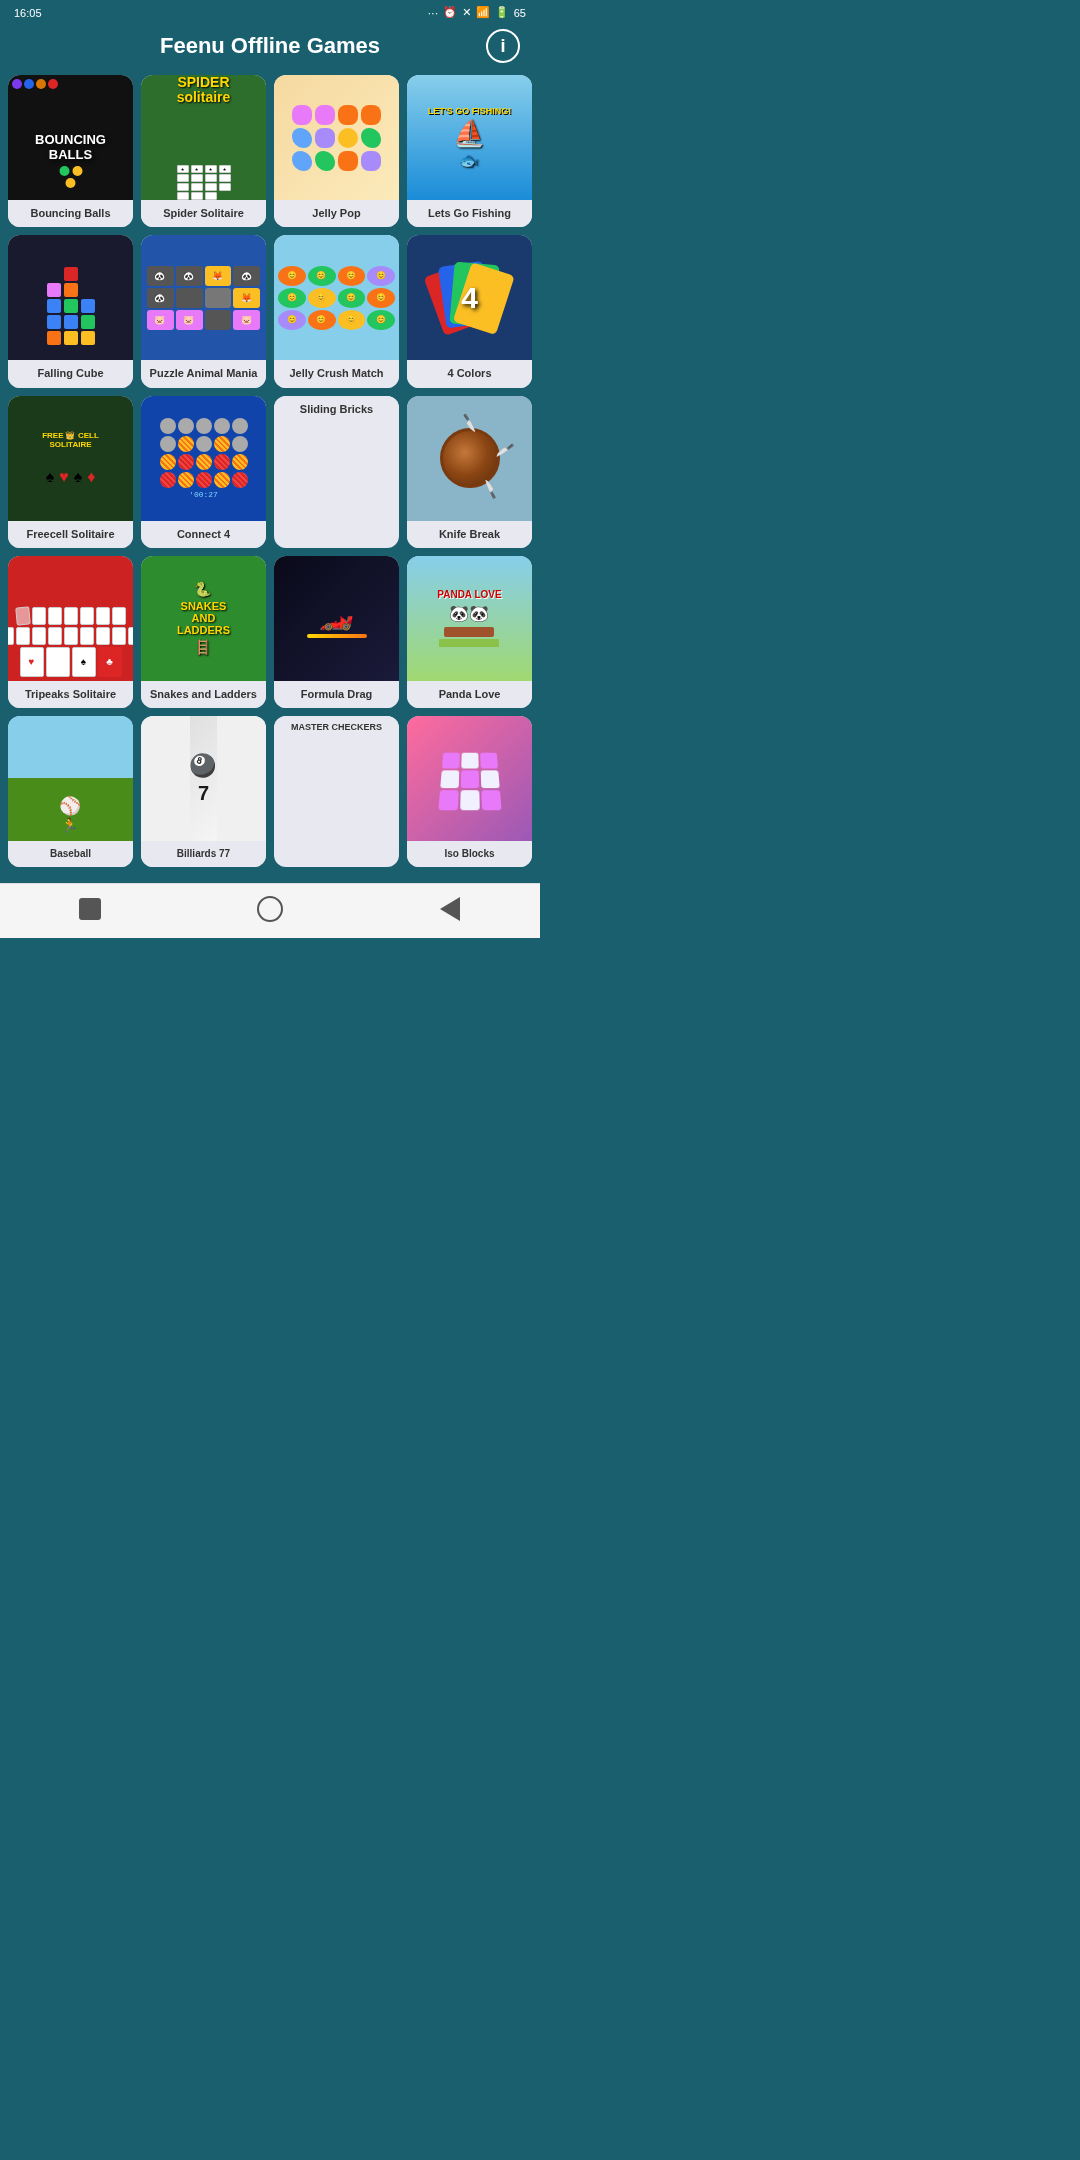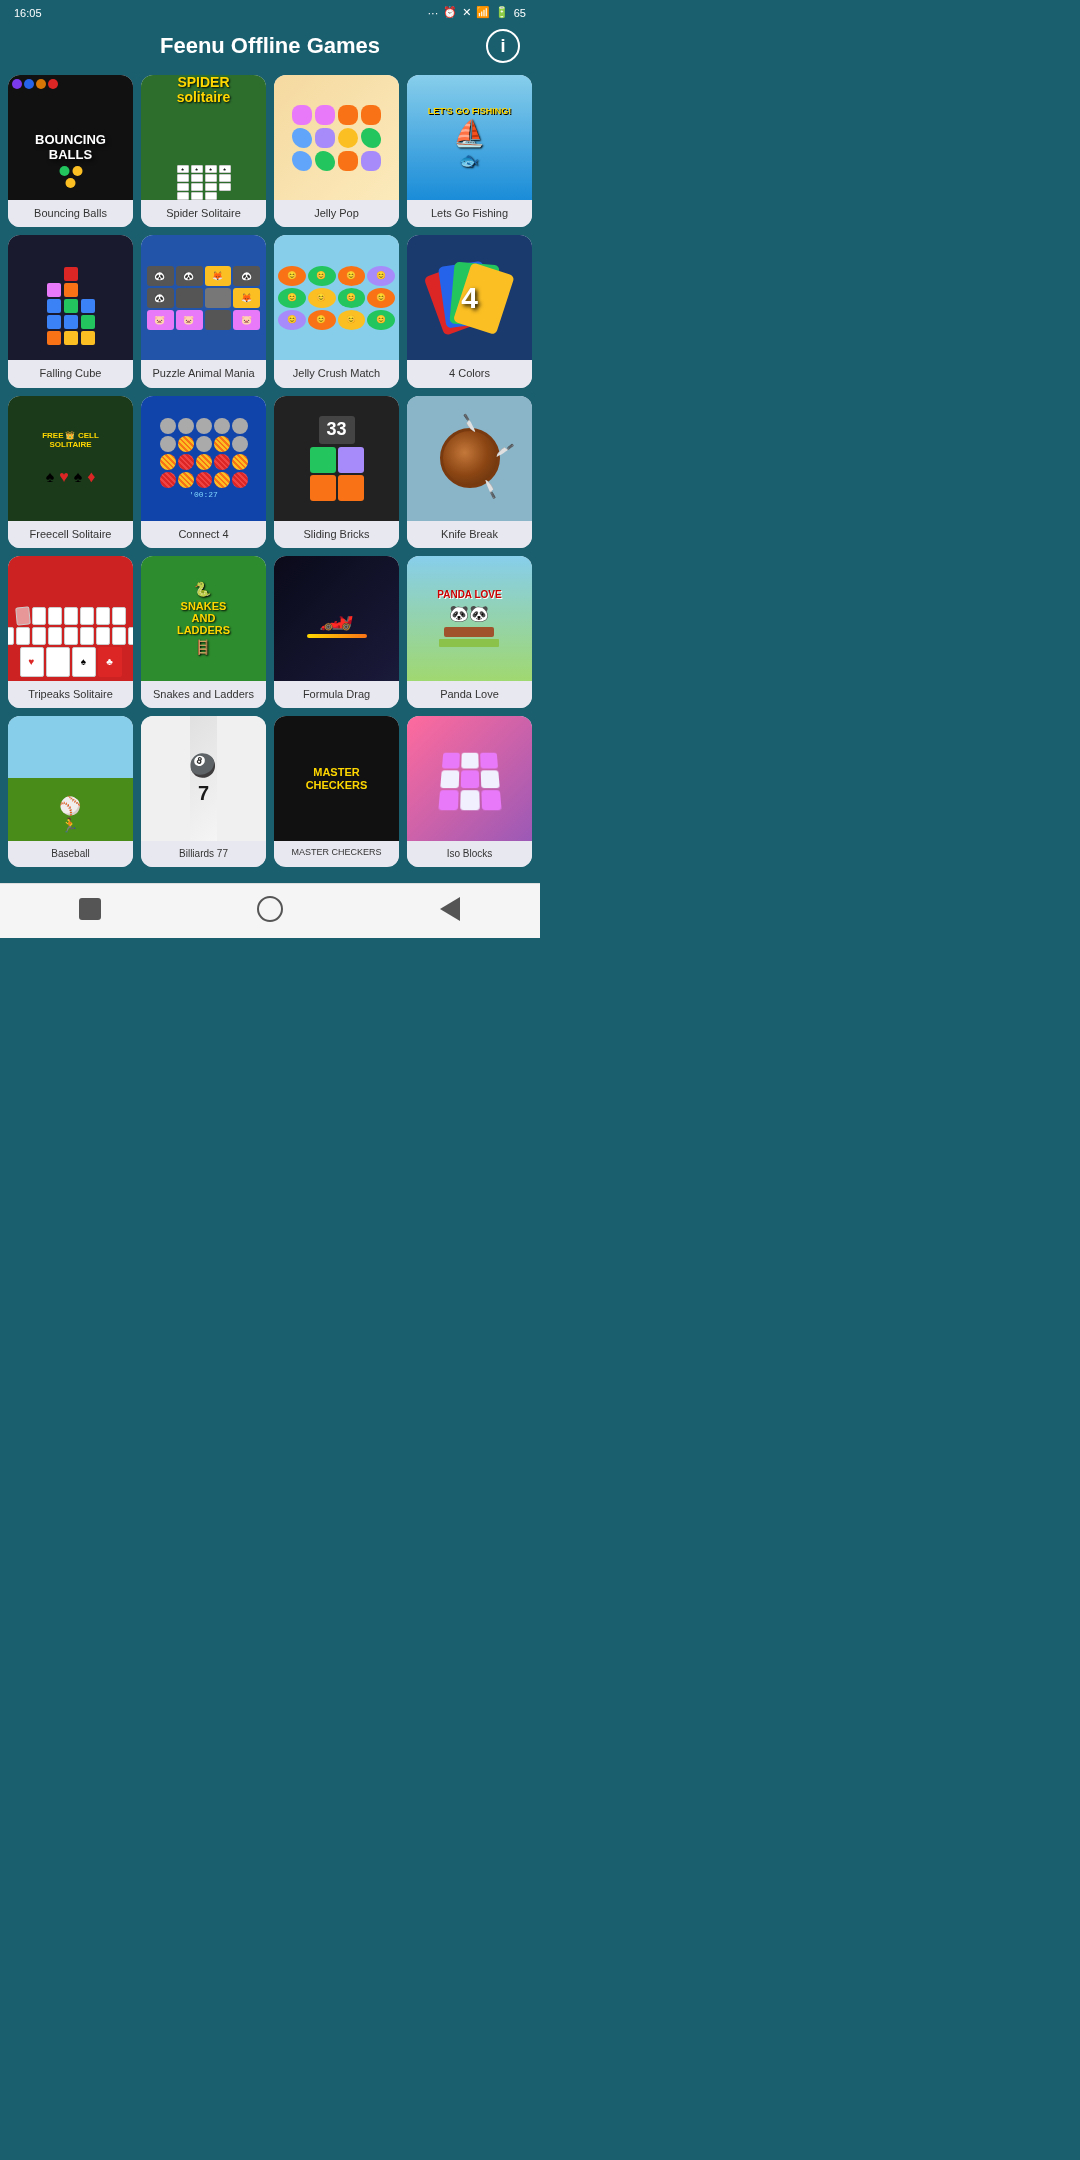--- a/index.html
+++ b/index.html
@@ -87,21 +87,21 @@
       justify-content: center;
       overflow: hidden;
       position: relative;
       font-size: 9px;
     }
 
     .game-label {
       padding: 6px 4px 7px;
       text-align: center;
       font-size: 11px;
-      font-weight: 400;
+      font-weight: 700;
       color: #333;
       line-height: 1.3;
       background: #e8e8f0;
     }
 
     
     .thumb-bouncing-balls {
       background: #111;
     }
     .thumb-bouncing-balls .bb-inner {
@@ -711,31 +711,20 @@
           <div style="width:16px;height:16px;border-radius:50%;background:#fbbf24;background:repeating-linear-gradient(45deg,#fbbf24,#fbbf24 2px,#f97316 2px,#f97316 4px);"></div>
           <div style="width:16px;height:16px;border-radius:50%;background:#dc2626;background:repeating-linear-gradient(45deg,#dc2626,#dc2626 2px,#ef4444 2px,#ef4444 4px);"></div>
         </div>
         <div style="color:#7dd3fc;font-size:8px;text-align:center;">'00:27</div>
       </div>
     </div>
     <div class="game-label">Connect 4</div>
   </div>
 
   <div class="game-card">
-    <div class="game-thumbnail thumb-sliding">
-      <div class="sliding-inner">
-        <div class="slide-num">33</div>
-        <div class="slide-grid">
-          <div class="slide-block" style="background:#22c55e;"></div>
-          <div class="slide-block" style="background:#a78bfa;"></div>
-          <div class="slide-block" style="background:#f97316;"></div>
-          <div class="slide-block" style="background:#f97316;"></div>
-        </div>
-      </div>
-    </div>
     <div class="game-label">Sliding Bricks</div>
   </div>
 
   <div class="game-card">
     <div class="game-thumbnail thumb-knife">
       <div class="knife-inner">
         <div style="position:relative;width:70px;height:70px;display:flex;align-items:center;justify-content:center;">
           <div style="width:60px;height:60px;border-radius:50%;background:radial-gradient(circle at 40% 40%,#c4783a,#8B4513,#5a2d0c);border:3px solid #7a3a10;"></div>
           <div style="position:absolute;top:-8px;left:50%;transform:translateX(-50%) rotate(15deg);font-size:14px;">🔪</div>
           <div style="position:absolute;right:-10px;top:20px;transform:rotate(100deg);font-size:14px;">🔪</div>
@@ -837,25 +826,20 @@
         <div style="display:flex;flex-direction:column;align-items:center;gap:3px;">
           <div style="font-size:22px;">🎱</div>
           <div style="font-size:20px;font-weight:900;color:#1a1a1a;">7</div>
         </div>
       </div>
     </div>
     <div class="game-label" style="font-size:10px;">Billiards 77</div>
   </div>
 
   <div class="game-card">
-    <div class="game-thumbnail thumb-checkers">
-      <div class="checkers-inner">
-        <div class="checkers-title">MASTER<br>CHECKERS</div>
-      </div>
-    </div>
     <div class="game-label" style="font-size:9px;">MASTER CHECKERS</div>
   </div>
 
   <div class="game-card">
     <div class="game-thumbnail thumb-iso">
       <div class="iso-inner">
         <div style="display:grid;grid-template-columns:repeat(3,1fr);gap:2px;transform:perspective(60px) rotateX(10deg);">
           <div style="width:18px;height:18px;background:#e879f9;border-radius:3px;"></div>
           <div style="width:18px;height:18px;background:#f0f0ff;border-radius:3px;"></div>
           <div style="width:18px;height:18px;background:#e879f9;border-radius:3px;"></div>

